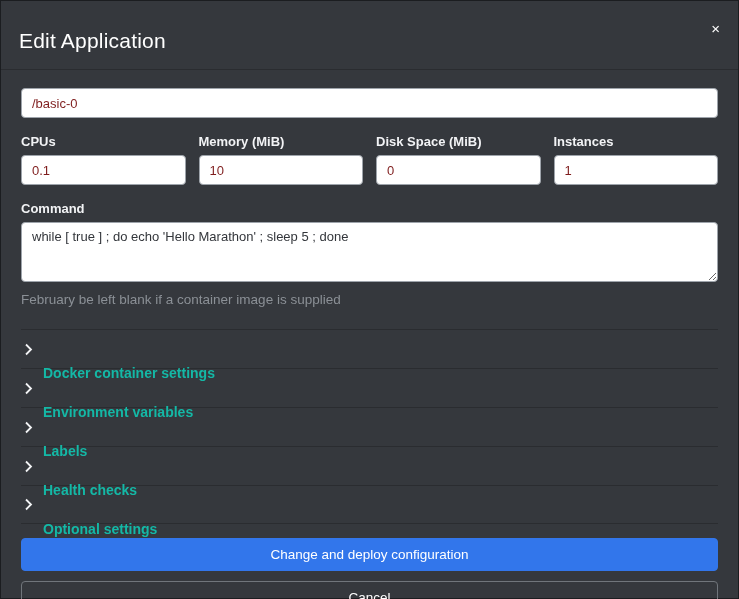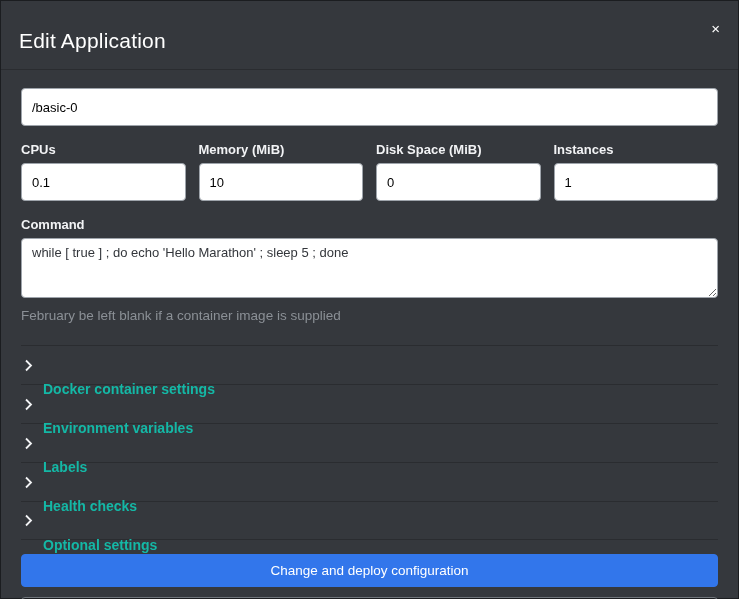--- a/index.html
+++ b/index.html
@@ -54,27 +54,27 @@
   .form-group { margin-bottom: 16px; }
   .form-label {
     display: block;
     font-size: 13px;
     font-weight: bold;
     color: #f2f3f5;
     margin-bottom: 6px;
   }
   .text-input {
     width: 100%;
-    height: 38px;
+    height: 30px;
     background: #ffffff;
     border: 1px solid #9ea4ab;
     border-radius: 4px;
     padding: 4px 10px;
     font-size: 13px;
-    color: #000000;
+    color: #7f1d1d;
     font-family: "Liberation Sans", sans-serif;
     outline: none;
   }
   .field-row {
     display: grid;
     grid-template-columns: 1fr 1fr 1fr 1fr;
     column-gap: 13px;
     margin-bottom: 16px;
   }
   .textarea-input {

